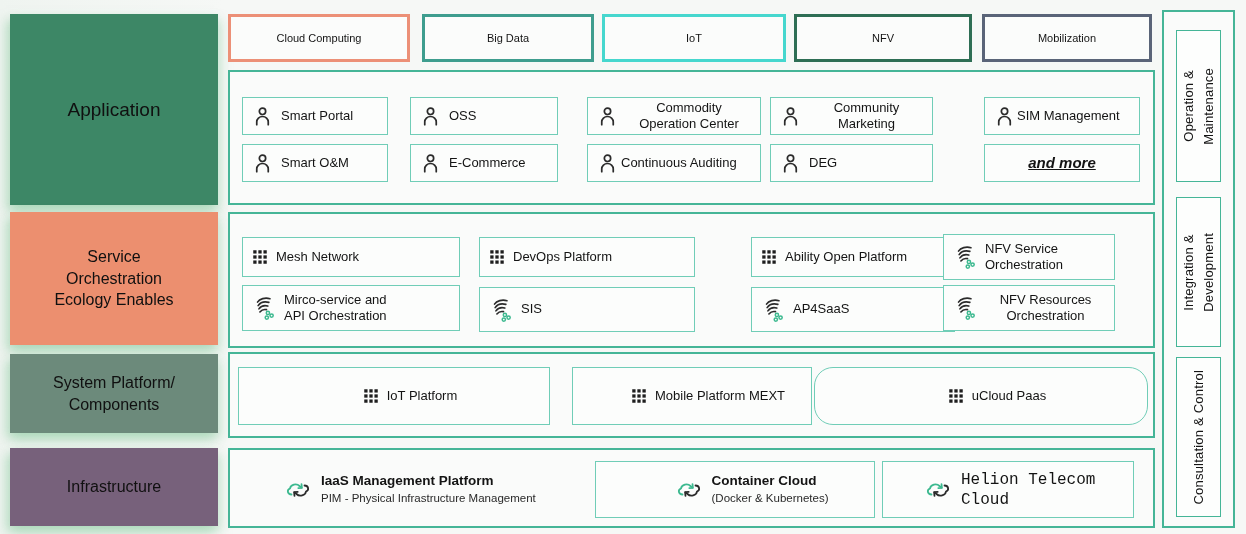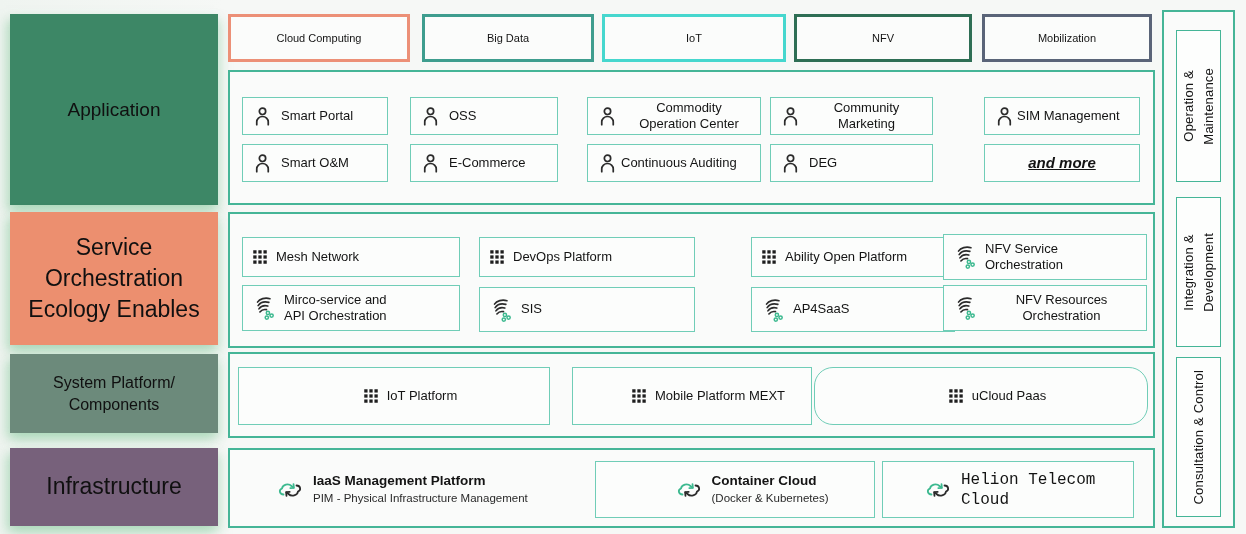--- a/index.html
+++ b/index.html
@@ -13,21 +13,21 @@
     position:relative;
     width:1246px;height:534px;
     background:linear-gradient(90deg,#eff4f0 0%,#f6f8f6 18%,#f6f8f6 100%);
     overflow:hidden;
   }
   
   .lblock{
     position:absolute;left:10px;width:208px;
     display:flex;align-items:center;justify-content:center;
     text-align:center;white-space:pre-line;
-    color:#101010;font-size:23px;line-height:1.35;
+    color:#101010;font-size:16px;line-height:1.35;
     box-shadow:-4px 6px 10px rgba(145,205,165,.55),4px 6px 10px rgba(145,205,165,.35);
   }
   .lblock.app{top:14px;height:191px;font-size:19px;background:#3d8766;}
   .lblock.svc{top:212px;height:133px;background:#ec8f6f;}
   .lblock.sys{top:354px;height:79px;font-size:16px;background:#6c8a7b;}
   .lblock.inf{top:448px;height:78px;background:#77617b;}
   
   .tech{
     position:absolute;top:14px;height:48px;
     display:flex;align-items:center;justify-content:center;
@@ -62,29 +62,29 @@
   .ccontent{justify-content:center;padding-left:39px;}
   .noborder{border:none;background:transparent;}
   
   .r1{top:25px;height:38px;} .r2{top:72px;height:38px;}
   .ac1{left:12px;width:146px;} .ac2{left:180px;width:148px;}
   .ac3{left:357px;width:174px;} .ac4{left:540px;width:163px;}
   .ac5{left:754px;width:156px;}
   .andmore{font-style:italic;font-weight:600;font-size:15px;text-decoration:underline;justify-content:center;}
   
   .sc1{left:12px;width:218px;} .sc2{left:249px;width:216px;}
-  .sc3{left:485px;width:204px;margin-left:36px;} .sc4{left:713px;width:204px;}
+  .sc3{left:485px;width:204px;margin-left:36px;} .sc4{left:713px;width:172px;}
   .sr1{top:23px;height:40px;} .sr1b{top:20px;height:46px;}
   .sr2{top:73px;height:45px;} .sr2b{top:71px;height:46px;}
   
   .pbox{top:13px;height:58px;}
   .pc1{left:8px;width:312px;} .pc2{left:332px;width:240px;margin-left:10px;} .pc3{left:584px;width:334px;border-radius:19px;}
   
   .ibox{top:11px;height:57px;}
-  .ic1{left:36px;width:300px;} .ic2{left:365px;width:280px;} .ic3{left:652px;width:252px;}
+  .ic1{left:44px;width:300px;} .ic2{left:365px;width:280px;} .ic3{left:652px;width:252px;}
   .ittl{font-weight:700;font-size:13.5px;}
   .isub{font-size:11.5px;color:#2a2a2a;margin-top:1px;}
   .icol{display:flex;flex-direction:column;justify-content:center;}
   .helionttl{font-size:16px;font-family:Liberation Mono, monospace;}
   
   .rightcol{
     position:absolute;left:1162px;top:10px;width:73px;height:518px;
     background:#fafbfa;border:2px solid #45b597;box-sizing:border-box;
   }
   .vbox{

